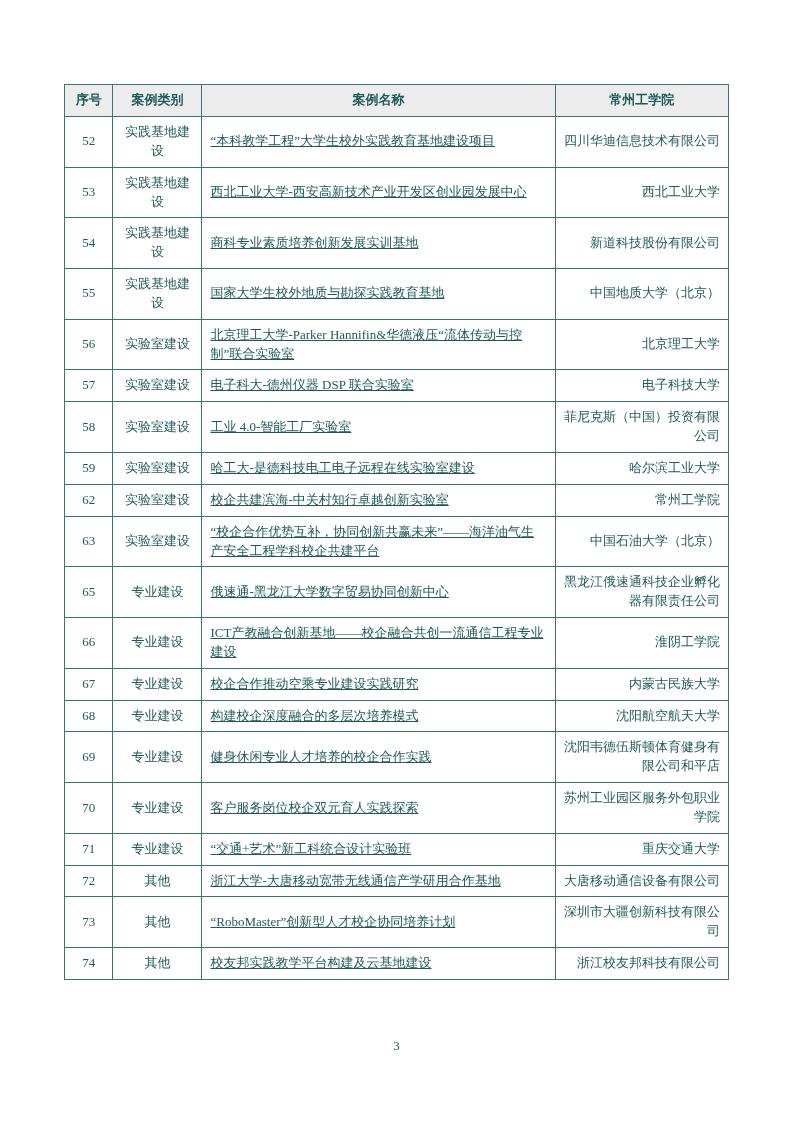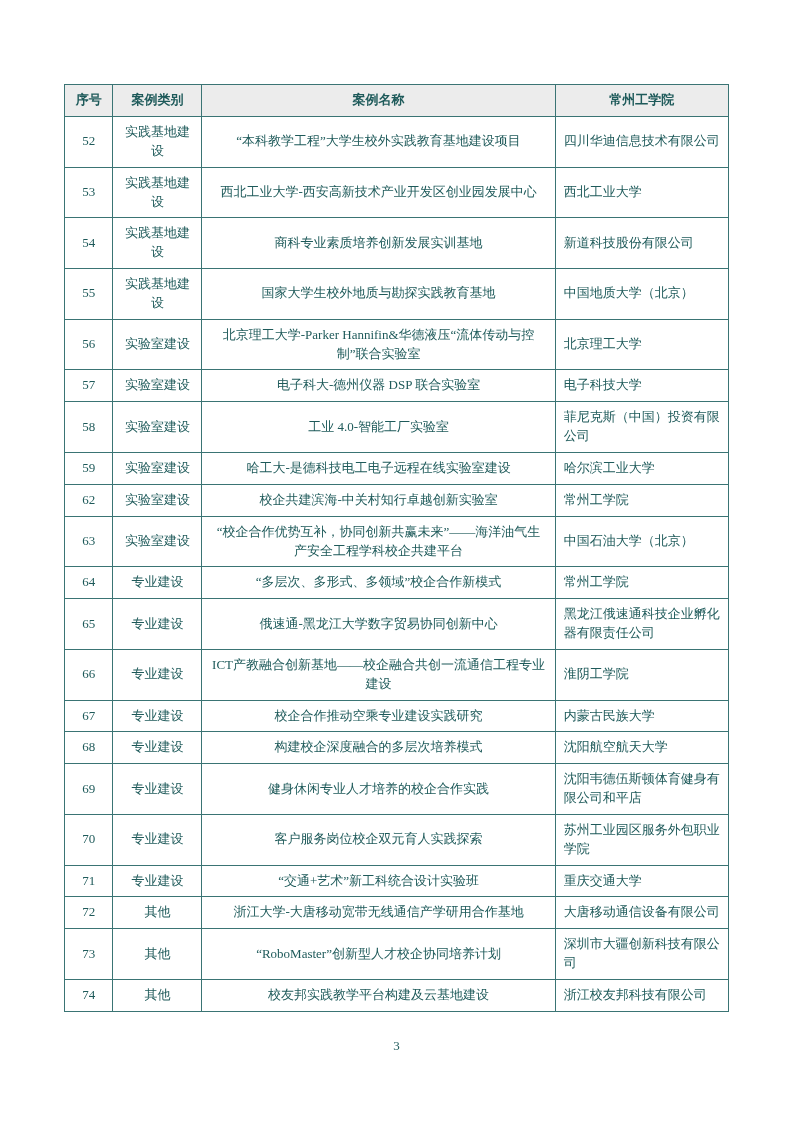--- a/index.html
+++ b/index.html
@@ -41,22 +41,22 @@
     word-break:break-word;
   }
   table.cases th{
     background:var(--header-bg);
     font-weight:bold;
     text-align:center;
     height:32px;
   }
   td.cell-no{text-align:center;}
   td.cell-cat{text-align:center;}
-  td.cell-name{text-align:center;}
-  td.cell-org{text-align:left;}
+  td.cell-name{text-align:left;text-decoration:underline;}
+  td.cell-org{text-align:right;}
   .page-number{
     position:absolute;
     bottom:68px;
     left:0;
     width:100%;
     text-align:center;
     font-size:13px;
     color:var(--text);
   }
 </style>
@@ -135,26 +135,20 @@
           <td class="cell-name">校企共建滨海-中关村知行卓越创新实验室</td>
           <td class="cell-org">常州工学院</td>
         </tr>
         <tr>
           <td class="cell-no">63</td>
           <td class="cell-cat">实验室建设</td>
           <td class="cell-name">“校企合作优势互补，协同创新共赢未来”——海洋油气生产安全工程学科校企共建平台</td>
           <td class="cell-org">中国石油大学（北京）</td>
         </tr>
         <tr>
-          <td class="cell-no">64</td>
-          <td class="cell-cat">专业建设</td>
-          <td class="cell-name">“多层次、多形式、多领域”校企合作新模式</td>
-          <td class="cell-org">常州工学院</td>
-        </tr>
-        <tr>
           <td class="cell-no">65</td>
           <td class="cell-cat">专业建设</td>
           <td class="cell-name">俄速通-黑龙江大学数字贸易协同创新中心</td>
           <td class="cell-org">黑龙江俄速通科技企业孵化器有限责任公司</td>
         </tr>
         <tr>
           <td class="cell-no">66</td>
           <td class="cell-cat">专业建设</td>
           <td class="cell-name">ICT产教融合创新基地——校企融合共创一流通信工程专业建设</td>
           <td class="cell-org">淮阴工学院</td>

